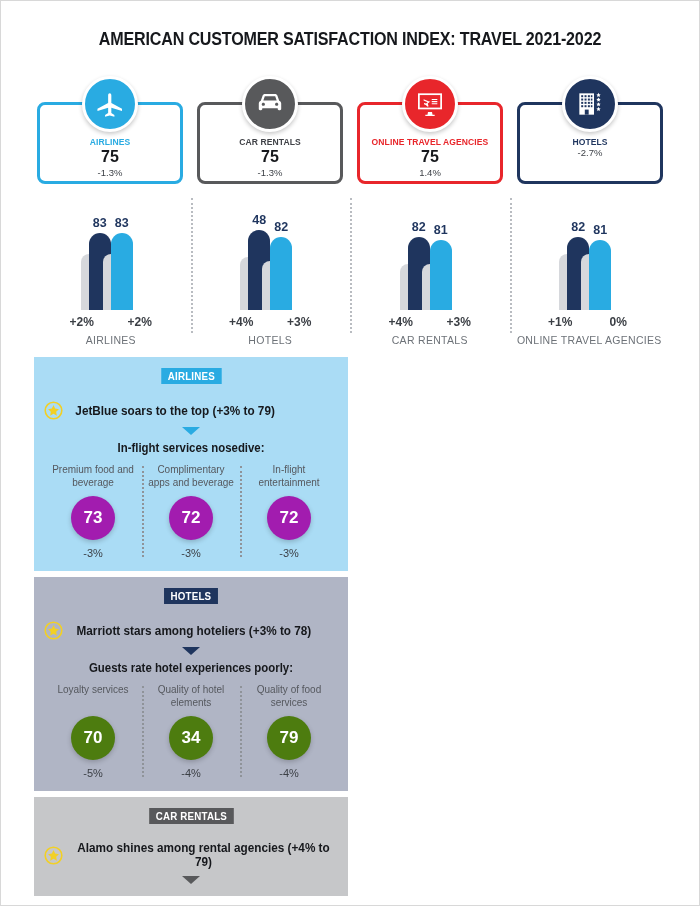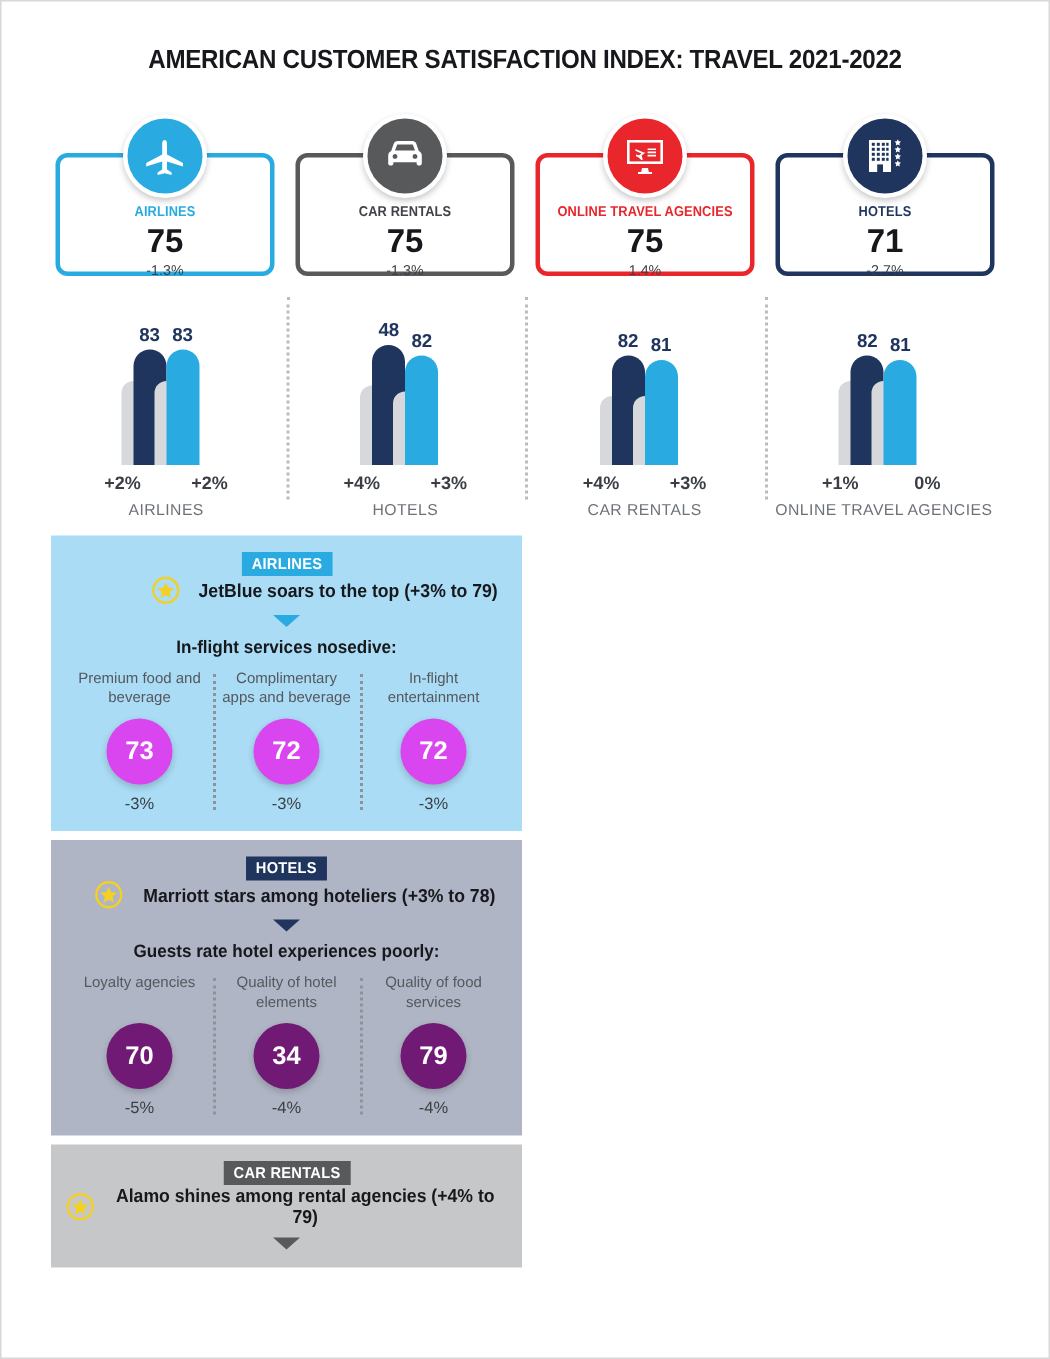--- a/index.html
+++ b/index.html
@@ -45,21 +45,21 @@
     text-align: center;
     background: #fff;
   }
   .card .cap {
     font-size: 9.5px;
     font-weight: bold;
     letter-spacing: 0.1px;
     transform: scaleX(0.9);
   }
   .card .score {
-    font-size: 22px;
+    font-size: 16px;
     font-weight: bold;
     color: #16181c;
     line-height: 1.25;
   }
   .card .delta {
     font-size: 9.5px;
     color: #3b3f45;
     line-height: 1.2;
   }
   .badge {
@@ -200,23 +200,23 @@
     color: #fff;
     padding: 2px 7px 2px 7px;
     letter-spacing: 0.2px;
     transform: scaleX(0.93);
   }
   .t-air { background: #29abe2; }
   .t-hot { background: #1f355e; }
   .t-car { background: #58595b; }
 
   .q-head {
-    display: flex; align-items: center; justify-content: flex-end;
+    display: flex; align-items: center; justify-content: flex-start;
     gap: 6px;
-    margin-top: 0;
+    margin-top: 17px;
   }
   .q-head-text {
     font-size: 12.5px;
     font-weight: bold;
     color: #16181c;
     transform: scaleX(0.94);
   }
   .star-badge { width: 19px; height: 19px; flex: none; }
 
   .arrow {
@@ -264,22 +264,22 @@
     color: #fff;
     font-size: 17px;
     font-weight: bold;
     box-shadow: 0 2px 5px rgba(0,0,0,0.2);
   }
   .m-delta {
     margin-top: 7px;
     font-size: 11px;
     color: #3b3f45;
   }
-  .circ-air { background: #d946ef; }
-  .circ-hot { background: #701a75; }
+  .circ-air { background: #a21caf; }
+  .circ-hot { background: #4d7c0f; }
 </style>
 </head>
 <body>
 
 <div class="page">
 
   <div class="title">AMERICAN CUSTOMER SATISFACTION INDEX: TRAVEL 2021-2022</div>
 
   <div class="cards">
 
@@ -345,21 +345,20 @@
           </g>
           <g fill="#fff">
             <path d="M18.4 3.6l.5 1 1.1.2-.8.8.2 1.1-1-.5-1 .5.2-1.1-.8-.8 1.1-.2z"></path>
             <path d="M18.4 7.1l.5 1 1.1.2-.8.8.2 1.1-1-.5-1 .5.2-1.1-.8-.8 1.1-.2z"></path>
             <path d="M18.4 10.6l.5 1 1.1.2-.8.8.2 1.1-1-.5-1 .5.2-1.1-.8-.8 1.1-.2z"></path>
             <path d="M18.4 14.1l.5 1 1.1.2-.8.8.2 1.1-1-.5-1 .5.2-1.1-.8-.8 1.1-.2z"></path>
           </g>
         </svg>
       </div>
       <div class="cap">HOTELS</div>
-      <div class="score">71</div>
       <div class="delta">-2.7%</div>
     </div>
   </div>
 
 
   <div class="groups" id="bar-groups">
       <div class="group">
         <div class="bars">
           <div class="bar-wrap">
             <div class="bar-val" style="bottom:80px">83</div>
@@ -475,21 +474,21 @@
         <svg class="star-badge" viewBox="0 0 24 24">
           <circle cx="12" cy="12" r="10.5" fill="none" stroke="#f2d025" stroke-width="2"></circle>
           <path d="M12 5.2l2.1 4.4 4.8.7-3.5 3.4.8 4.8-4.2-2.3-4.2 2.3.8-4.8L5.1 10.3l4.8-.7z" fill="#f2d025"></path>
         </svg>
         <span class="q-head-text">Marriott stars among hoteliers (+3% to 78)</span>
       </div>
       <div class="arrow arrow-down-hot"></div>
       <div class="q-sub">Guests rate hotel experiences poorly:</div>
       <div class="metrics">
         <div class="metric">
-          <div class="m-label">Loyalty agencies</div>
+          <div class="m-label">Loyalty services</div>
           <div class="m-circle circ-hot">70</div>
           <div class="m-delta">-5%</div>
         </div>
         <div class="metric">
           <div class="m-label">Quality of hotel elements</div>
           <div class="m-circle circ-hot">34</div>
           <div class="m-delta">-4%</div>
         </div>
         <div class="metric">
           <div class="m-label">Quality of food services</div>

